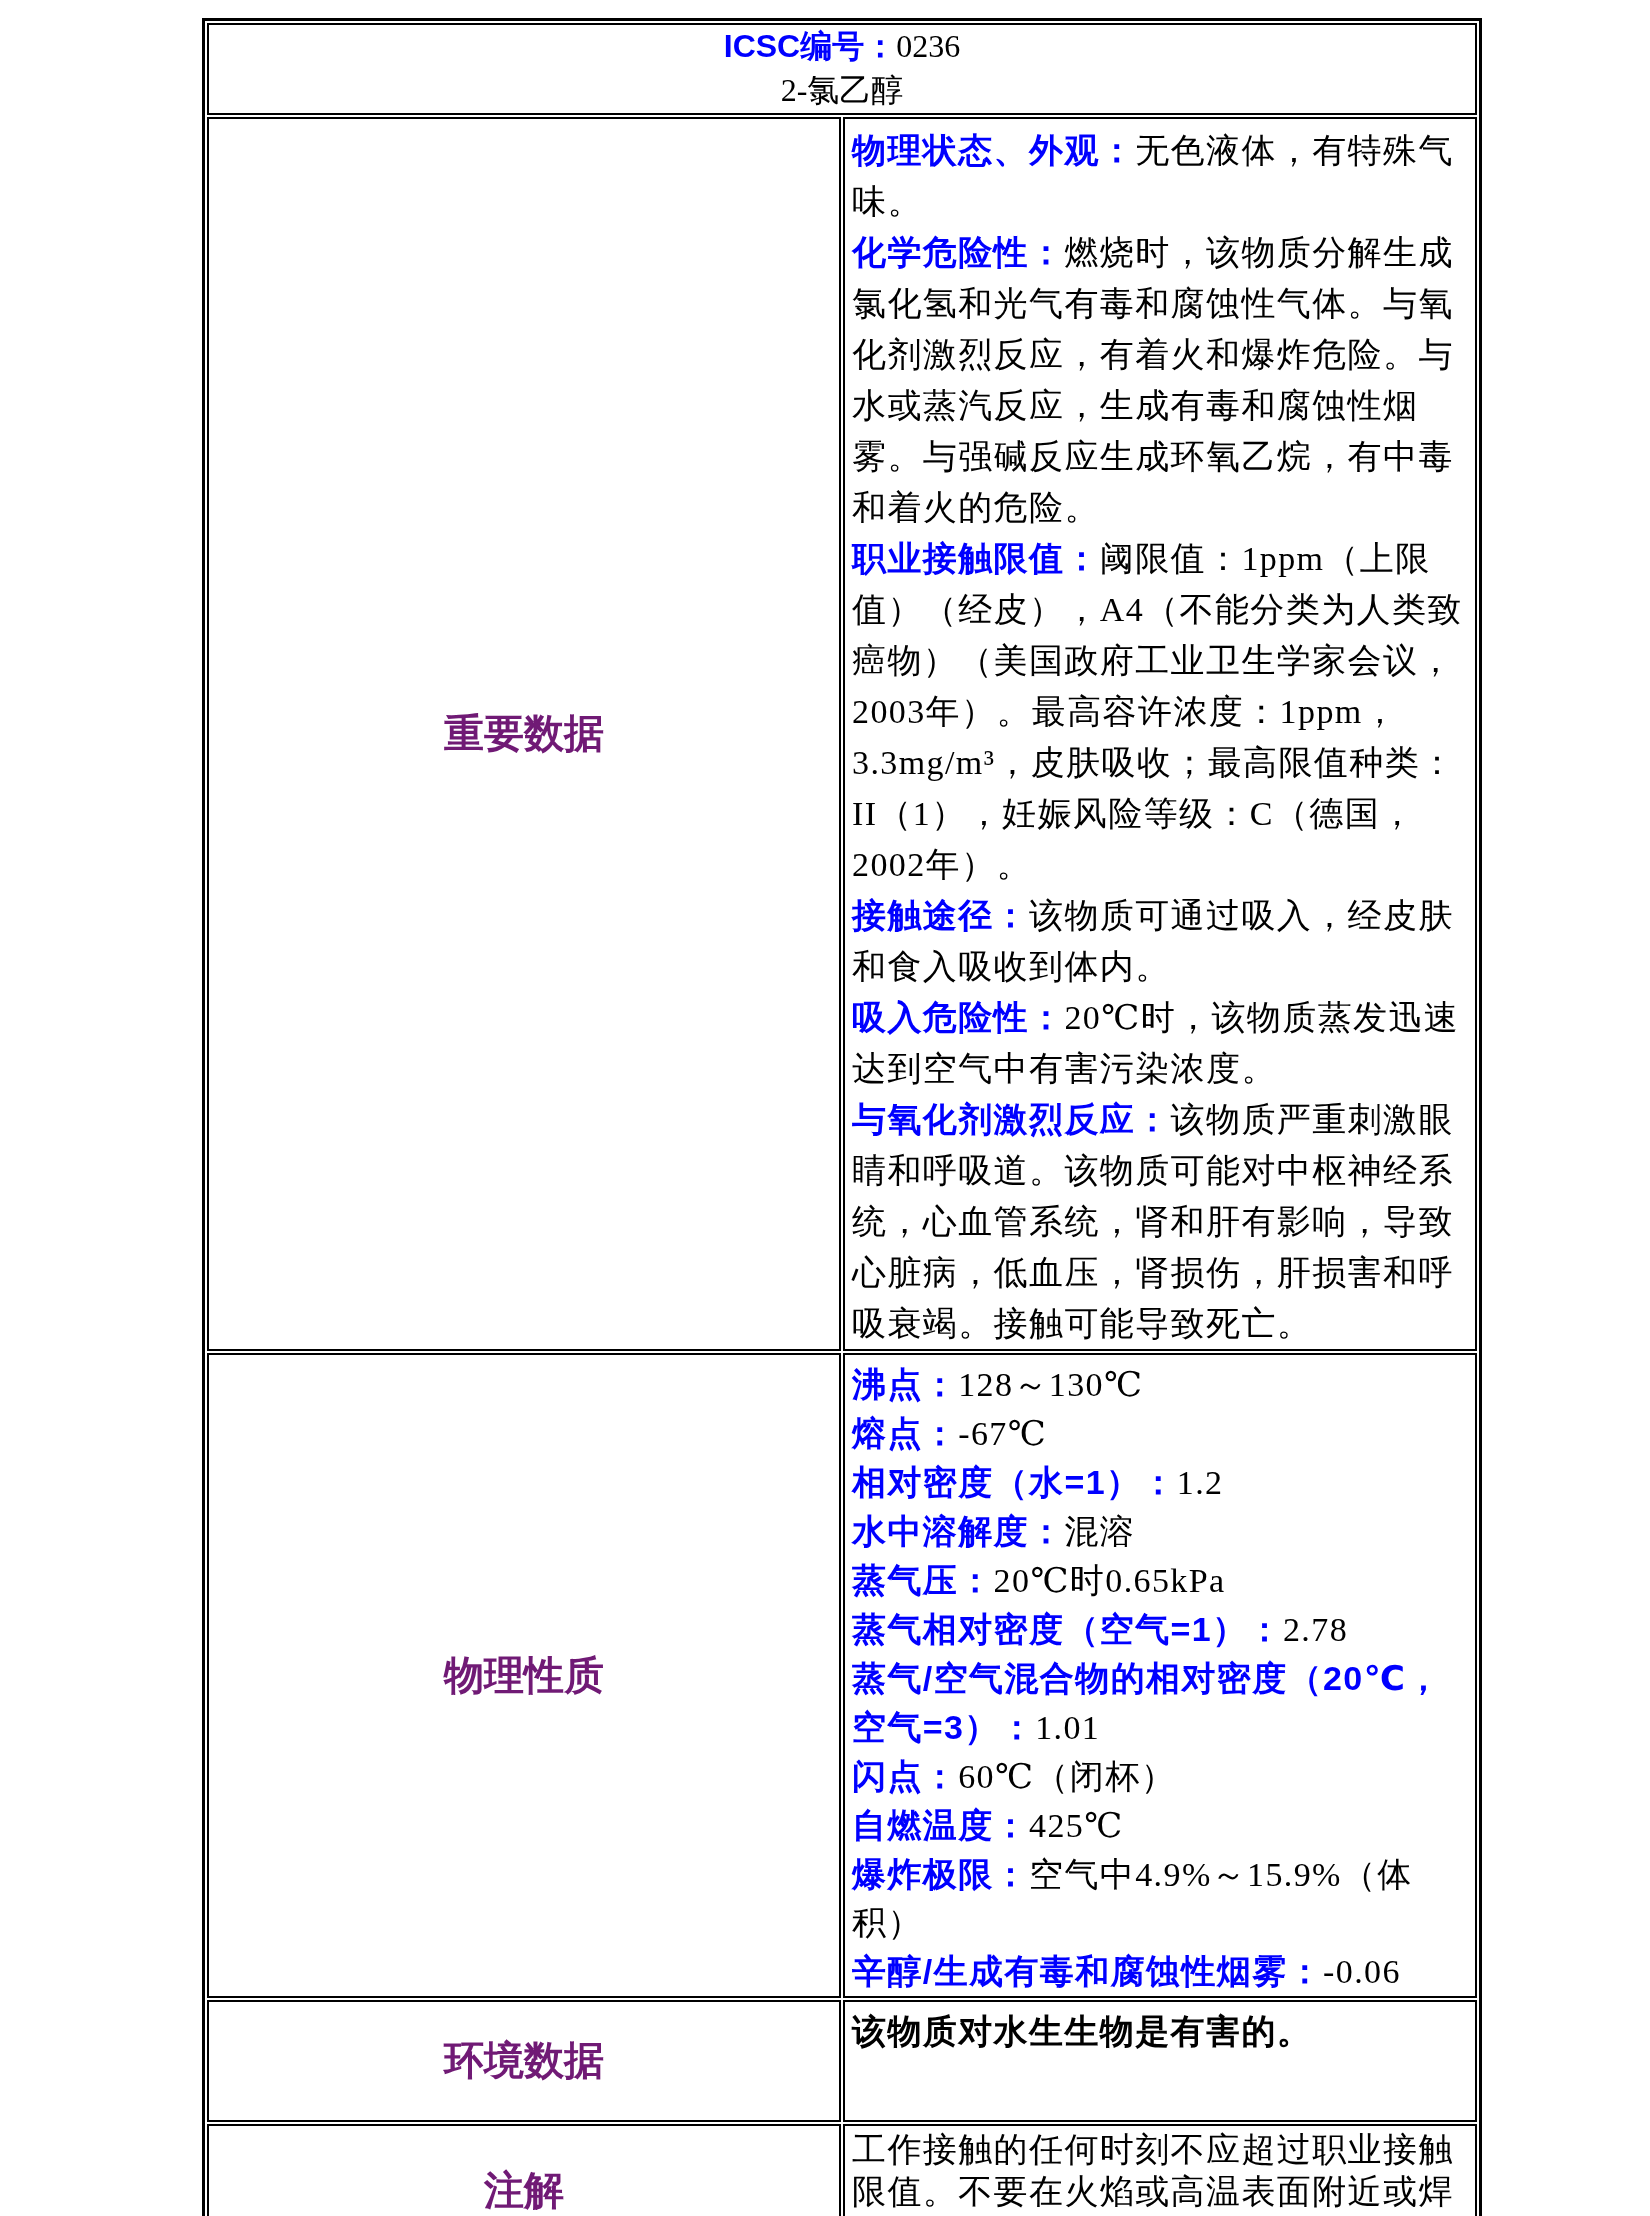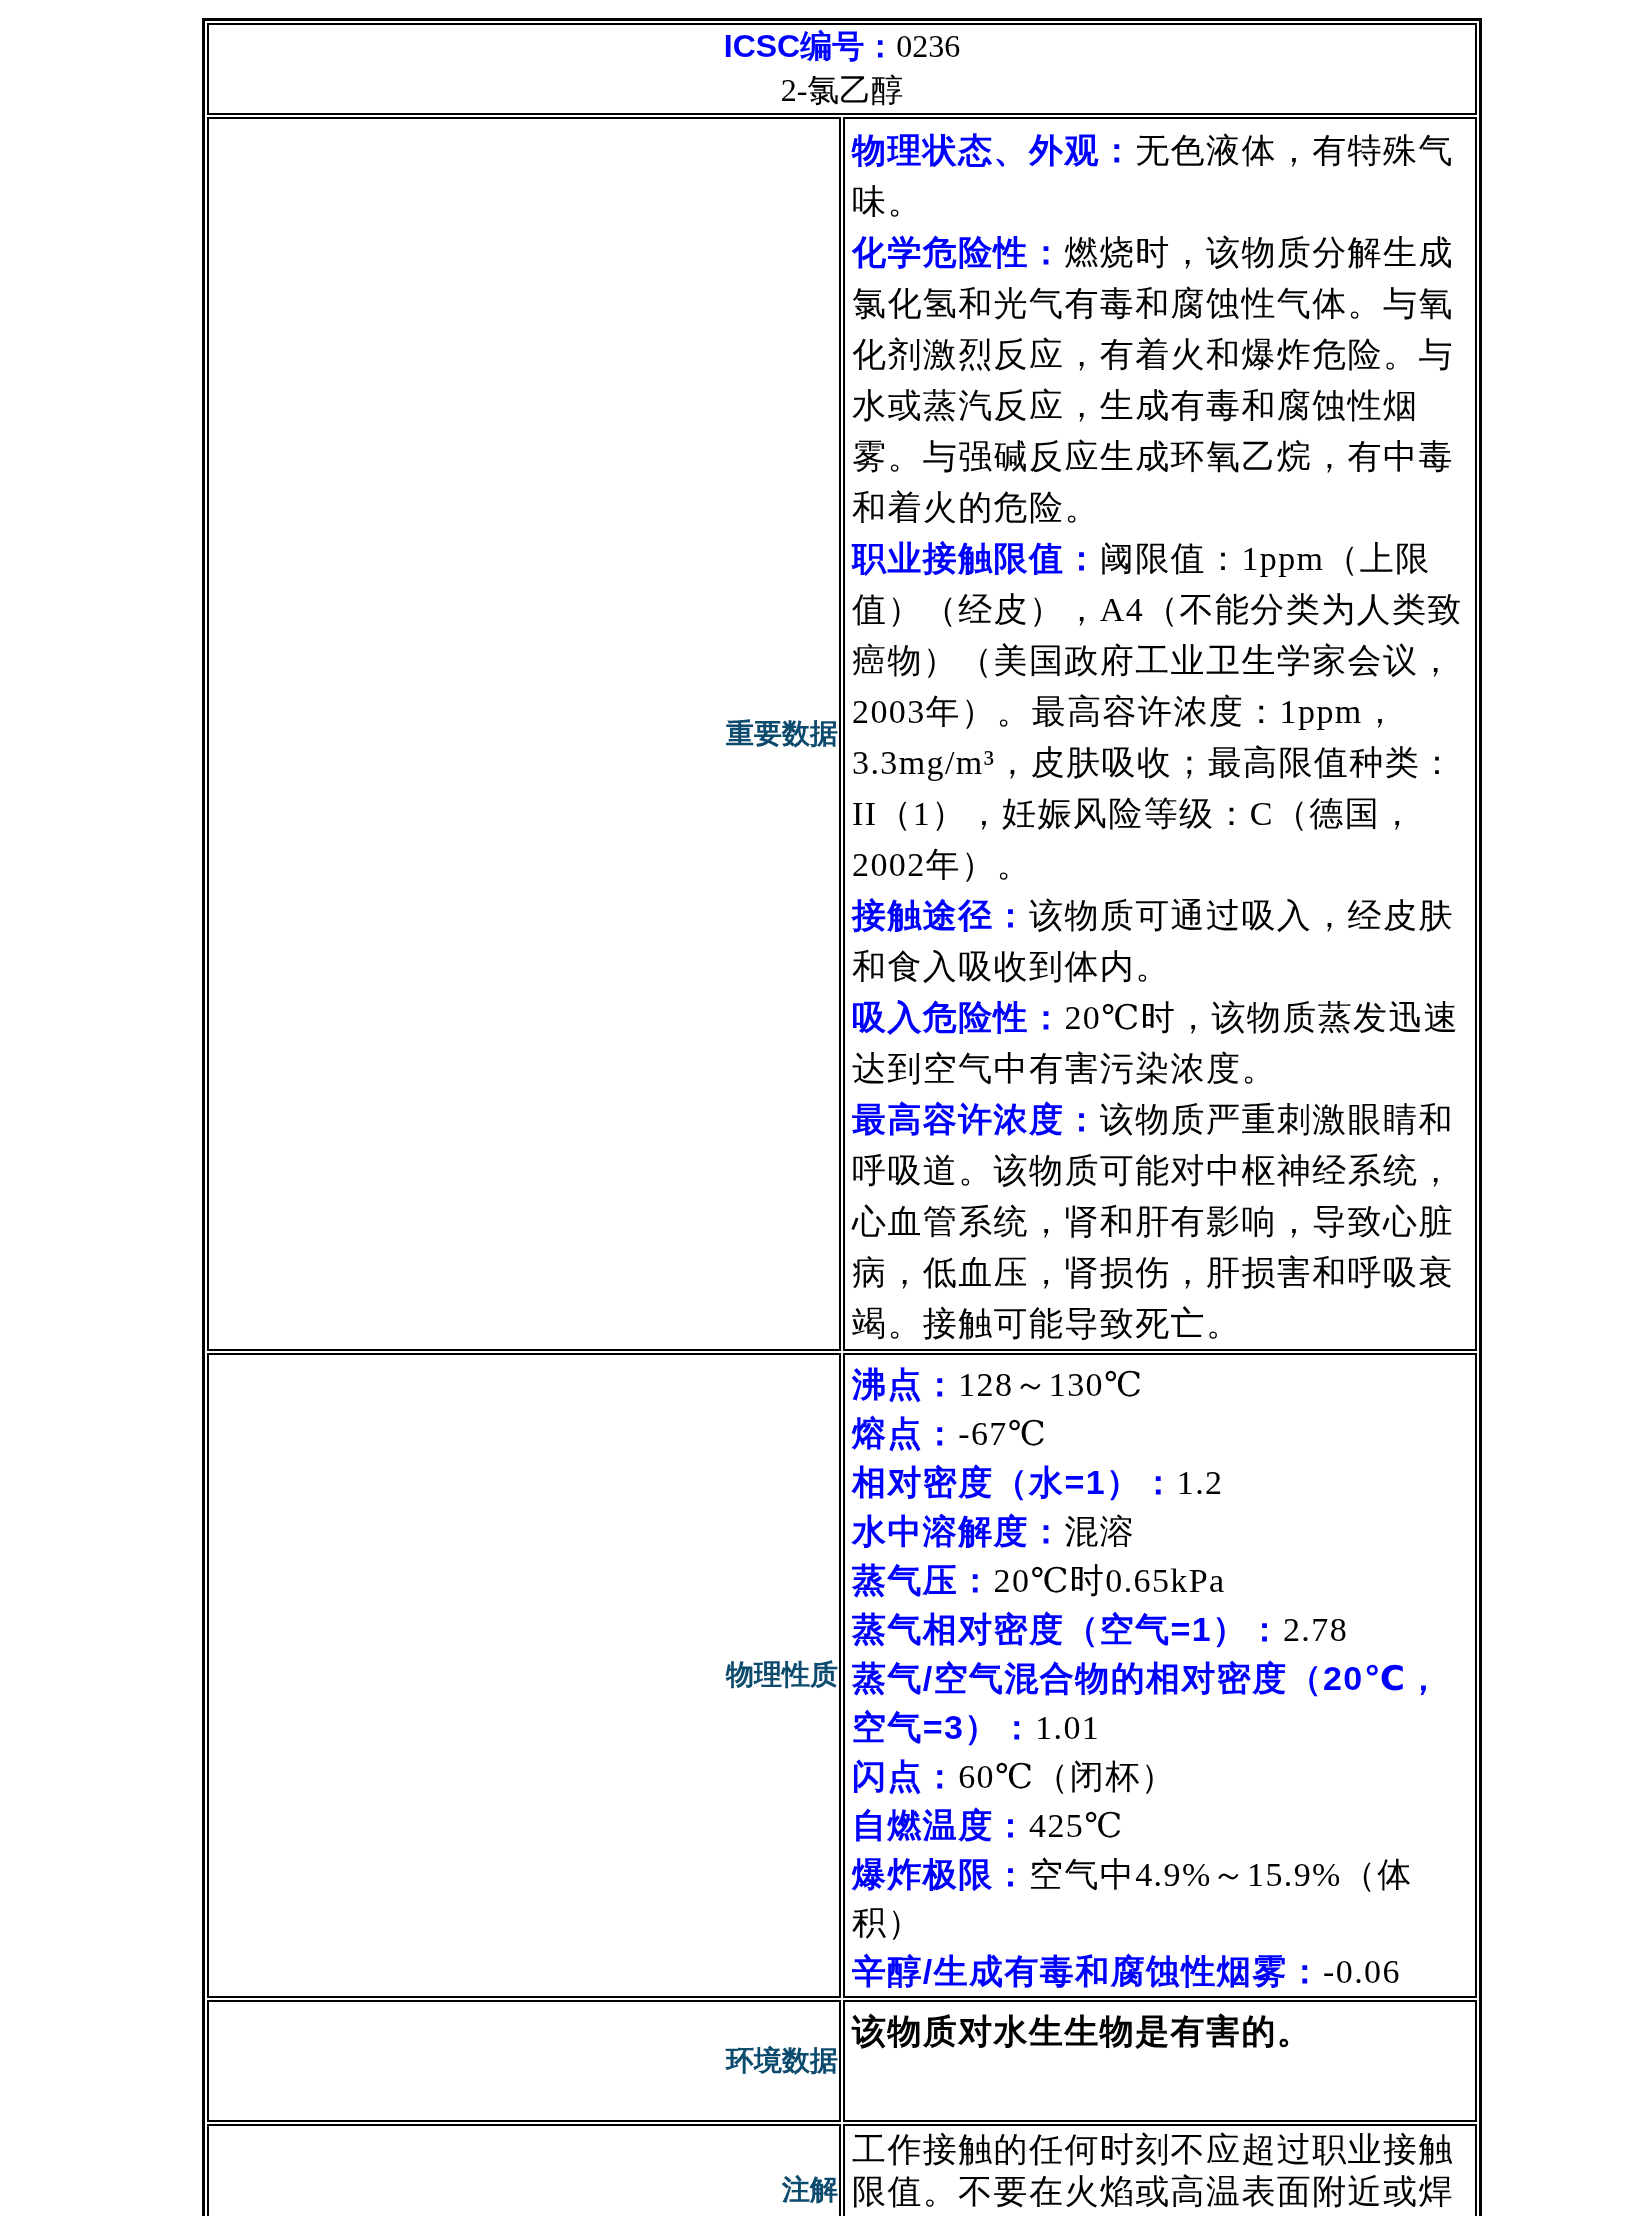--- a/index.html
+++ b/index.html
@@ -29,25 +29,25 @@
     table-layout:fixed;
     background:#fff;
   }
   table.card td{
     border:2.1px solid #000;
     background:#fff;
     overflow:hidden;
   }
   td.lblcol{
     width:169px;
-    text-align:right;
+    text-align:center;
     vertical-align:middle;
-    color:#0c4a6e;
+    color:#701a75;
     font-weight:bold;
-    font-size:28px;
+    font-size:40px;
     font-family:"Liberation Sans","DejaVu Sans",sans-serif;
   }
   td.content{
     vertical-align:top;
     padding:5.6px 7px 0 7px;
     font-size:34px;
     letter-spacing:1.4px;
   }
   .blue-lbl{
     color:#0000FF;
@@ -89,21 +89,21 @@
     </tr>
 
     <tr>
       <td class="lblcol">重要数据</td>
       <td class="content important">
         <div class="para"><span class="blue-lbl">物理状态、外观：</span><span>无色液体，有特殊气味。</span></div>
         <div class="para"><span class="blue-lbl">化学危险性：</span><span>燃烧时，该物质分解生成氯化氢和光气有毒和腐蚀性气体。与氧化剂激烈反应，有着火和爆炸危险。与水或蒸汽反应，生成有毒和腐蚀性烟雾。与强碱反应生成环氧乙烷，有中毒和着火的危险。</span></div>
         <div class="para"><span class="blue-lbl">职业接触限值：</span><span>阈限值：1ppm（上限值）（经皮），A4（不能分类为人类致癌物）（美国政府工业卫生学家会议，2003年）。最高容许浓度：1ppm，3.3mg/m³，皮肤吸收；最高限值种类：II（1），妊娠风险等级：C（德国，2002年）。</span></div>
         <div class="para"><span class="blue-lbl">接触途径：</span><span>该物质可通过吸入，经皮肤和食入吸收到体内。</span></div>
         <div class="para"><span class="blue-lbl">吸入危险性：</span><span>20℃时，该物质蒸发迅速达到空气中有害污染浓度。</span></div>
-        <div class="para"><span class="blue-lbl">最高容许浓度：</span><span>该物质严重刺激眼睛和呼吸道。该物质可能对中枢神经系统，心血管系统，肾和肝有影响，导致心脏病，低血压，肾损伤，肝损害和呼吸衰竭。接触可能导致死亡。</span></div>
+        <div class="para"><span class="blue-lbl">与氧化剂激烈反应：</span><span>该物质严重刺激眼睛和呼吸道。该物质可能对中枢神经系统，心血管系统，肾和肝有影响，导致心脏病，低血压，肾损伤，肝损害和呼吸衰竭。接触可能导致死亡。</span></div>
       </td>
     </tr>
 
     <tr>
       <td class="lblcol">物理性质</td>
       <td class="content physical">
         <div class="prop-line"><span class="blue-lbl">沸点：</span><span>128～130℃</span></div>
         <div class="prop-line"><span class="blue-lbl">熔点：</span><span>-67℃</span></div>
         <div class="prop-line"><span class="blue-lbl">相对密度（水=1）：</span><span>1.2</span></div>
         <div class="prop-line"><span class="blue-lbl">水中溶解度：</span><span>混溶</span></div>

